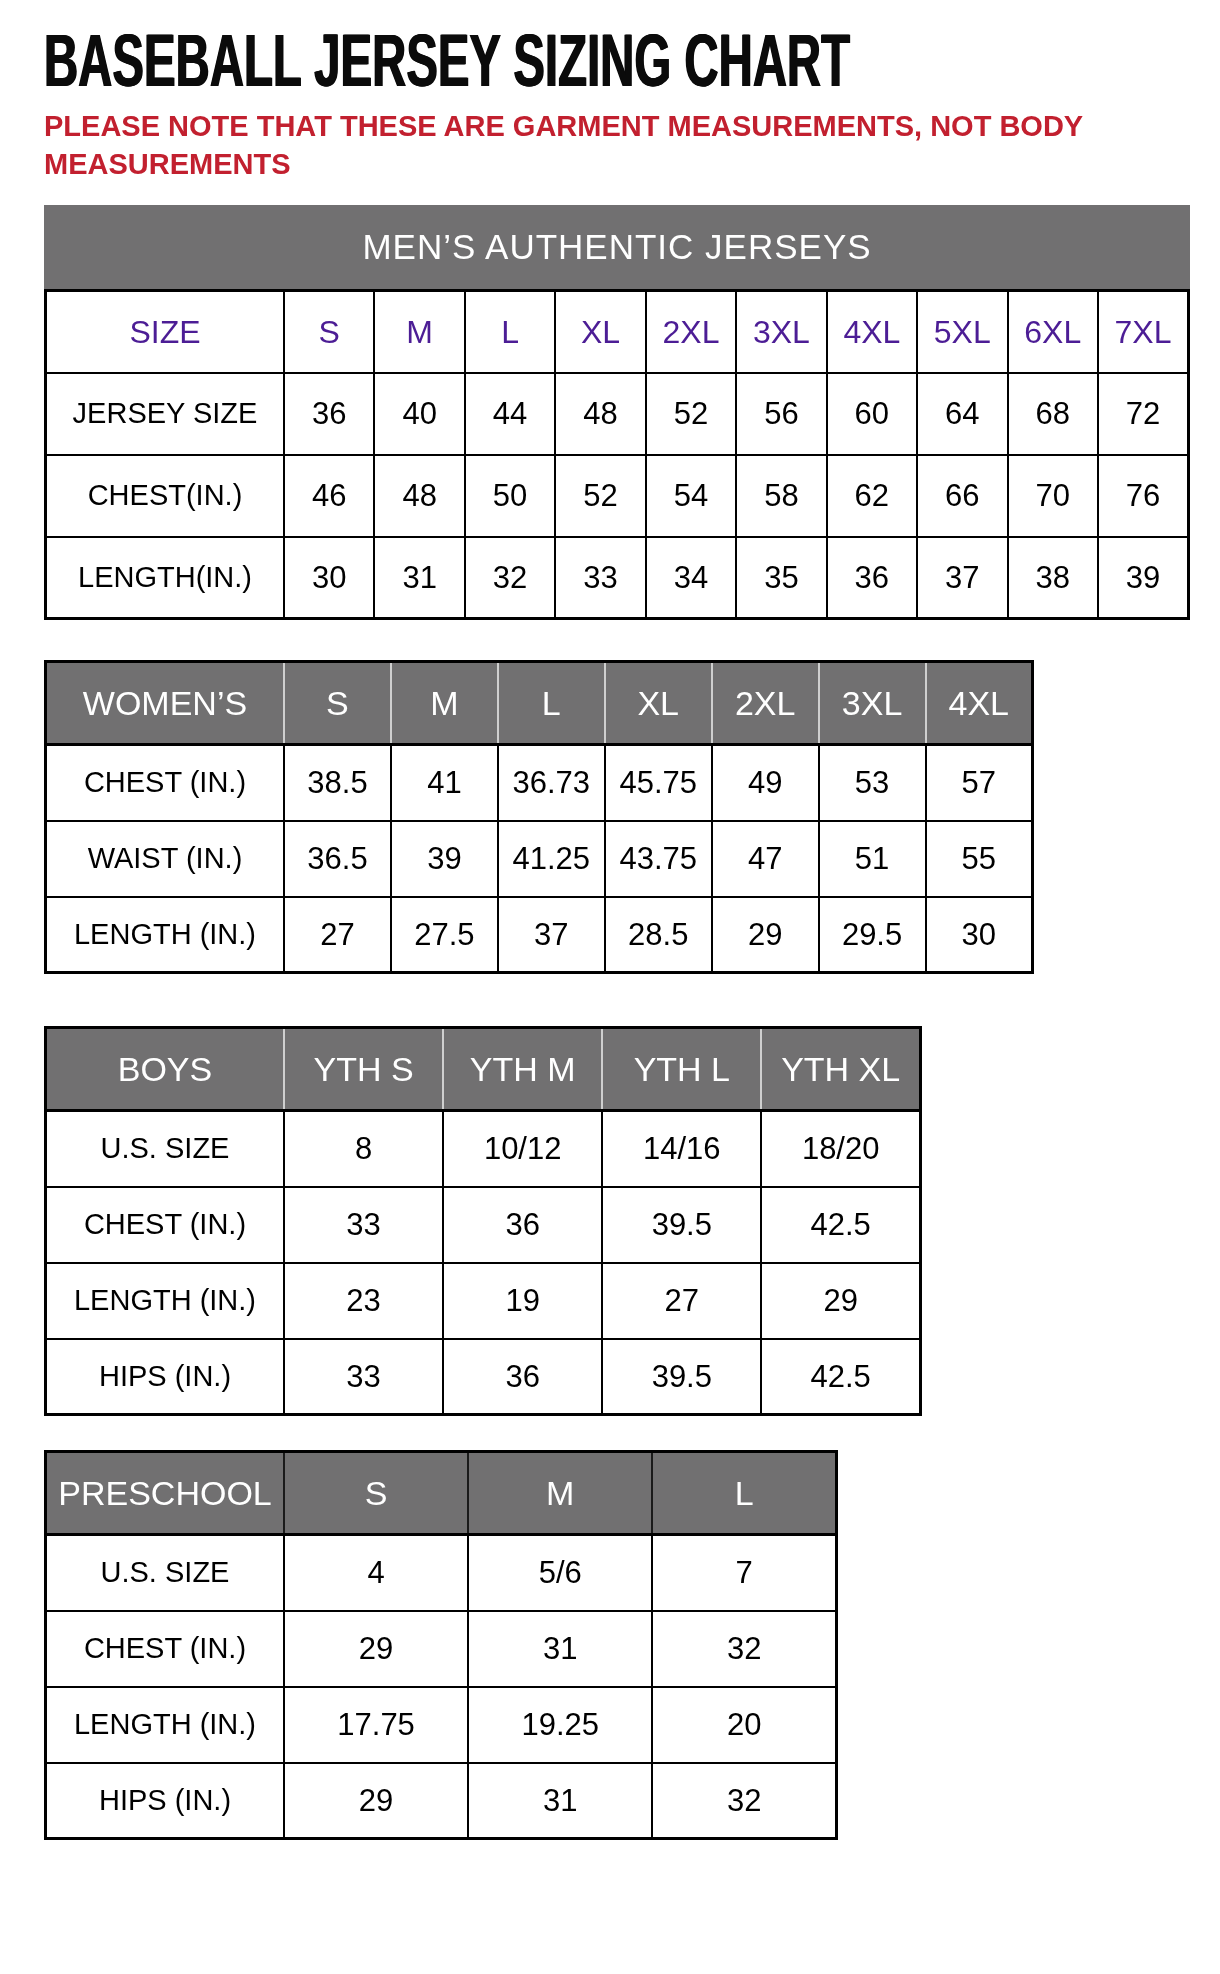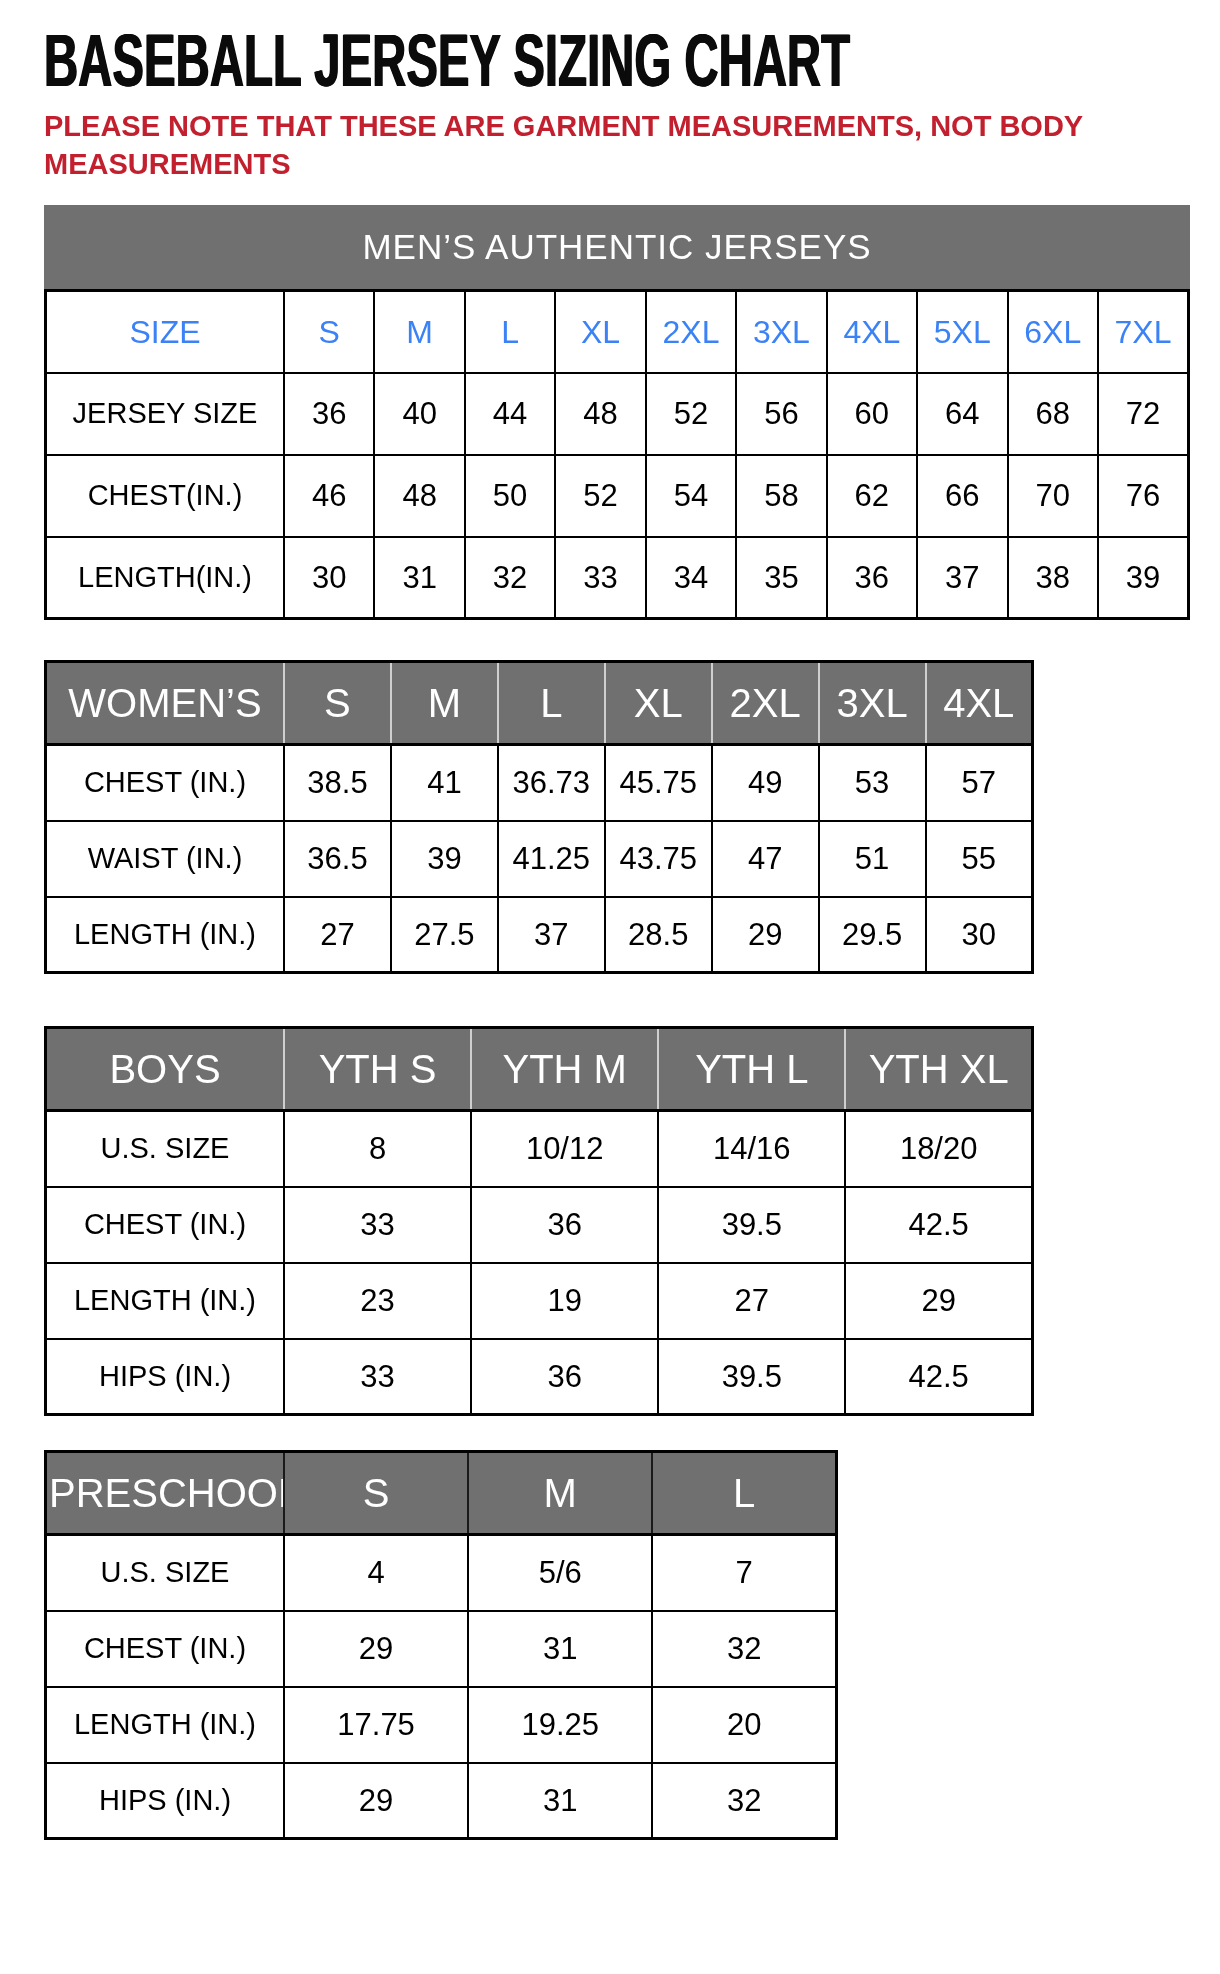--- a/index.html
+++ b/index.html
@@ -60,44 +60,44 @@
     text-align: center;
     vertical-align: middle;
     padding: 0 2px;
     overflow: hidden;
   }
   table.size-table th { font-weight: 400; }
   
   table.mens { width: 1146px; border: 3px solid #000; }
   table.mens tr { height: 82px; }
   table.mens .label-col { width: 232px; }
-  table.mens thead th { background: #fff; color: #3b82f6; font-size: 32px; }
+  table.mens thead th { background: #fff; color: #4c1d95; font-size: 32px; }
   table.mens td { font-size: 31px; }
   table.mens td.label-col { font-size: 29px; }
   
   table.gray-head { border: 3px solid #000; }
   table.gray-head thead tr { height: 83px; }
   table.gray-head tbody tr { height: 76px; }
   table.gray-head thead th {
     background: var(--header-gray);
     color: #fff;
-    font-size: 40px;
+    font-size: 34px;
     border-left-color: #cfcfcf;
     border-right-color: #cfcfcf;
     border-bottom: 3px solid #000;
   }
   table.dark-sep thead th {
     border-left-color: #1a1a1a;
     border-right-color: #1a1a1a;
   }
   table.gray-head td { font-size: 31px; }
   table.gray-head td.label-col { font-size: 29px; line-height: 1.15; }
   table.womens { width: 990px; margin-top: 40px; }
   table.womens .label-col { width: 232px; }
-  table.boys { width: 990px; margin-top: 52px; }
+  table.boys { width: 878px; margin-top: 52px; }
   table.boys .label-col { width: 232px; }
   table.preschool { width: 794px; margin-top: 34px; }
   table.preschool .label-col { width: 232px; }
   .footer-note {
     display: inline-block;
     margin-top: 20px;
     font-size: 28px;
     font-weight: 700;
     color: var(--accent-red);
     white-space: nowrap;

